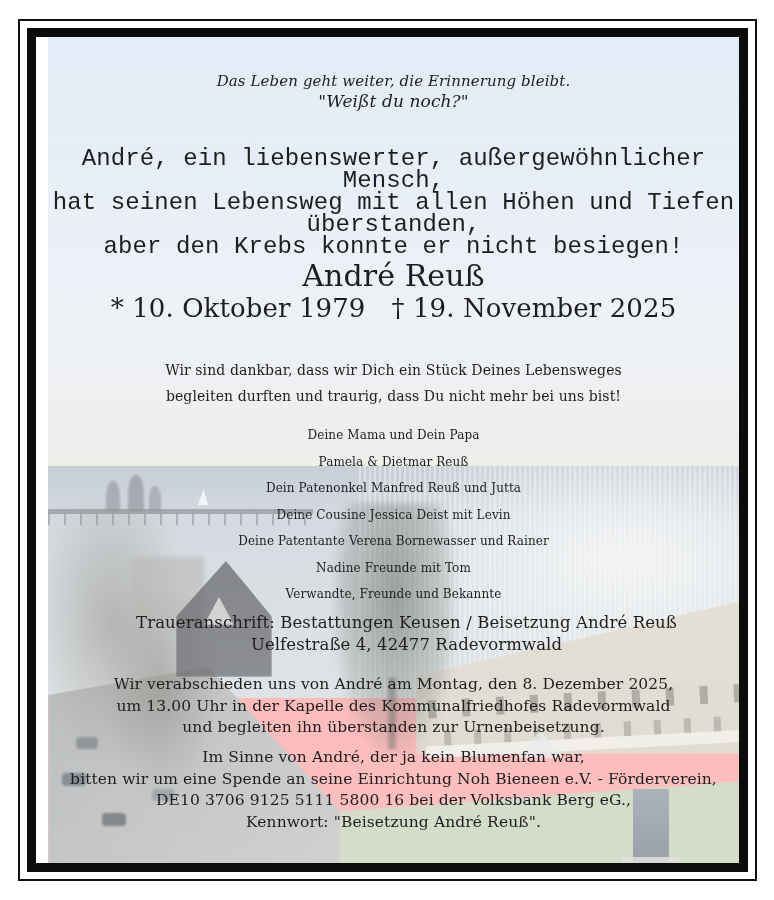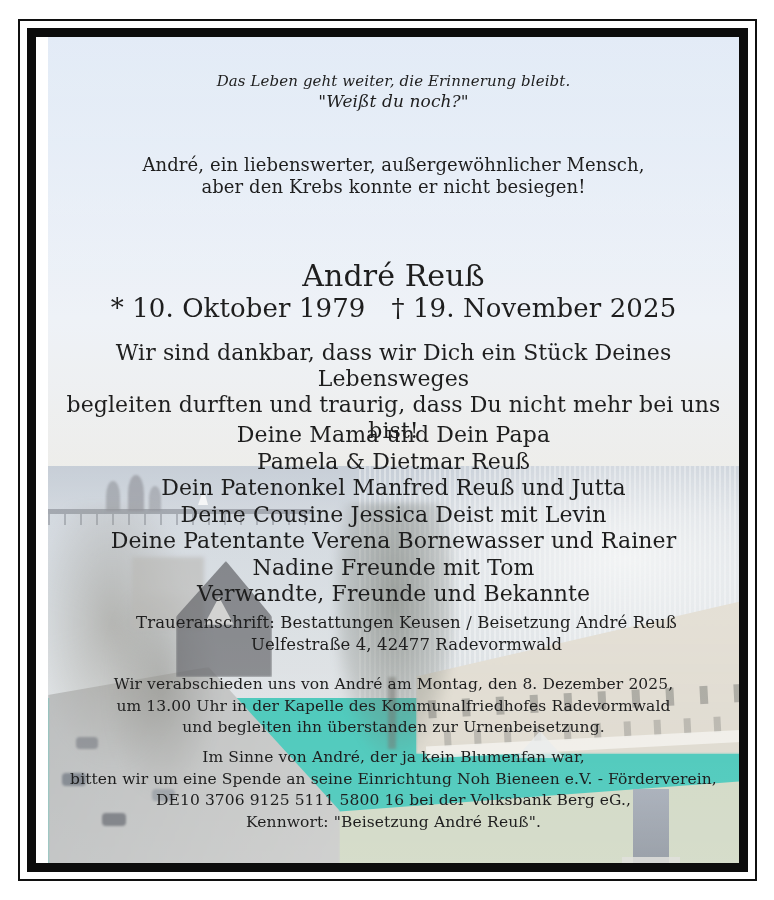--- a/index.html
+++ b/index.html
@@ -15,21 +15,21 @@
   .frame-outline {
     position: absolute; left: 18px; top: 19px; right: 17px; bottom: 19px;
     border: 2px solid #101010;
   }
   .frame-border {
     position: absolute; left: 27px; top: 28px; right: 26px; bottom: 28px;
     border: 9px solid #0c0c0c;
   }
   .content {
     position: absolute; left: 36px; top: 37px; right: 35px; bottom: 37px;
-    overflow: hidden; background: #14b8a6; margin-left: 12px;
+    overflow: hidden; background: #fca5a5; margin-left: 12px;
   }
 
   
   .photo { position: absolute; inset: 0; }
   .photo > div { position: absolute; }
   .sky {
     left: 0; top: 0; width: 100%; height: 432px;
     background: linear-gradient(180deg, #d7e3f3 0%, #dde7f4 25%, #e9eef5 65%, #e9e9e5 100%);
   }
   .sea {
@@ -112,26 +112,26 @@
   .white-wash {
     inset: 0;
     background: linear-gradient(180deg, rgba(255,255,255,0.30), rgba(255,255,255,0.20) 55%, rgba(255,255,255,0.30));
   }
 
   
   .text-layer { position: absolute; inset: 0; color: #1e1e1e; }
   .tblock { position: absolute; left: 0; right: 0; text-align: center; letter-spacing: 0.1px; }
   .epigraph      { top: 35px;  font-size: 15px; line-height: 19.5px; font-style: italic; }
   .epigraph .big { font-size: 17px; }
-  .tribute       { top: 117px; font-size: 18px; line-height: 22px; }
+  .tribute       { top: 111px; font-size: 24px; line-height: 22px; font-family: Liberation Mono, monospace; }
   .name          { top: 220px; font-size: 30px; line-height: 37px; }
   .dates         { top: 259px; font-size: 26px; line-height: 24px; }
   .dates .gap    { display: inline-block; width: 26px; }
-  .gratitude     { top: 303px; font-size: 22px; line-height: 26px; }
-  .mourners      { top: 385px; font-size: 22px; line-height: 26.5px; }
+  .gratitude     { top: 320px; font-size: 14px; line-height: 26px; }
+  .mourners      { top: 385px; font-size: 12px; line-height: 26.5px; }
   .address       { top: 575px; font-size: 16.5px; line-height: 22px; padding-left: 26px; }
   .farewell      { top: 637px; font-size: 15.5px; line-height: 21.5px; }
   .donation      { top: 710px; font-size: 15.5px; line-height: 21.5px; }
 </style>
 </head>
 <body>
 
 <div class="page">
   <div class="frame-outline"></div>
   <div class="frame-border"></div>
@@ -173,20 +173,21 @@
 
     <div class="text-layer">
 
       <div class="tblock epigraph">
         <div>Das Leben geht weiter, die Erinnerung bleibt.</div>
         <div class="big">"Weißt du noch?"</div>
       </div>
 
       <div class="tblock tribute">
         <div>André, ein liebenswerter, außergewöhnlicher Mensch,</div>
+        <div>hat seinen Lebensweg mit allen Höhen und Tiefen überstanden,</div>
         <div>aber den Krebs konnte er nicht besiegen!</div>
       </div>
 
       <div class="tblock name">André Reuß</div>
 
       <div class="tblock dates">
         <span>* 10. Oktober 1979</span><span class="gap"></span><span>† 19. November 2025</span>
       </div>
 
       <div class="tblock gratitude">

